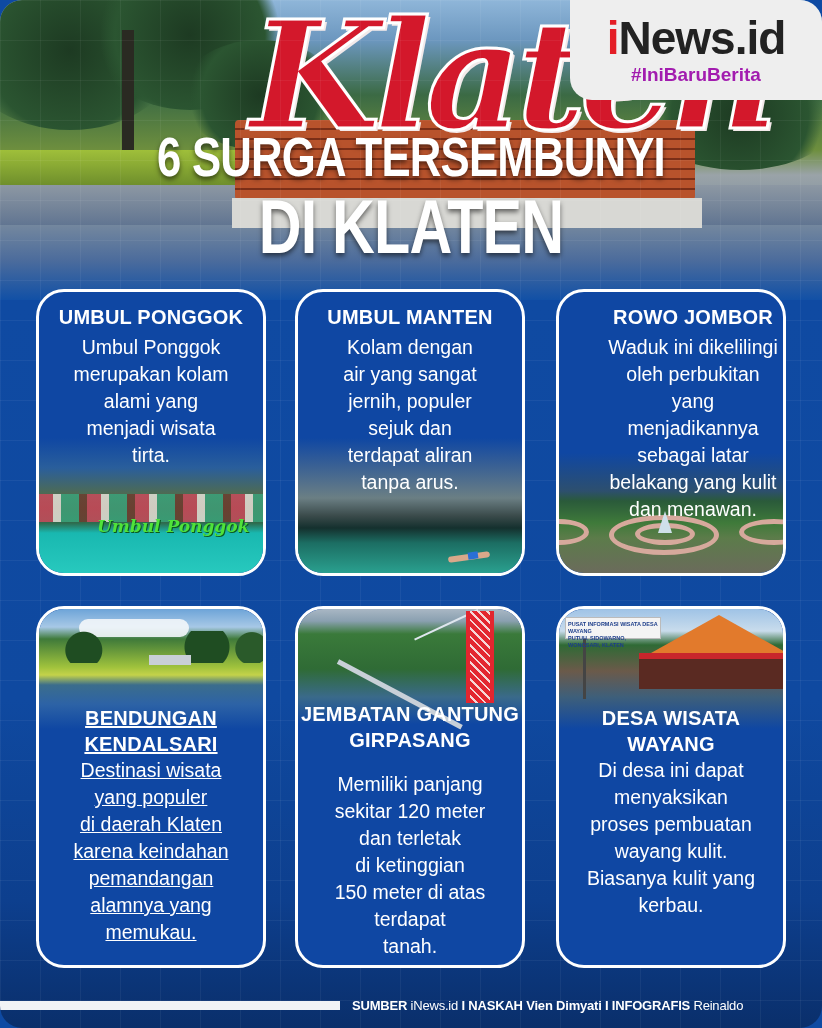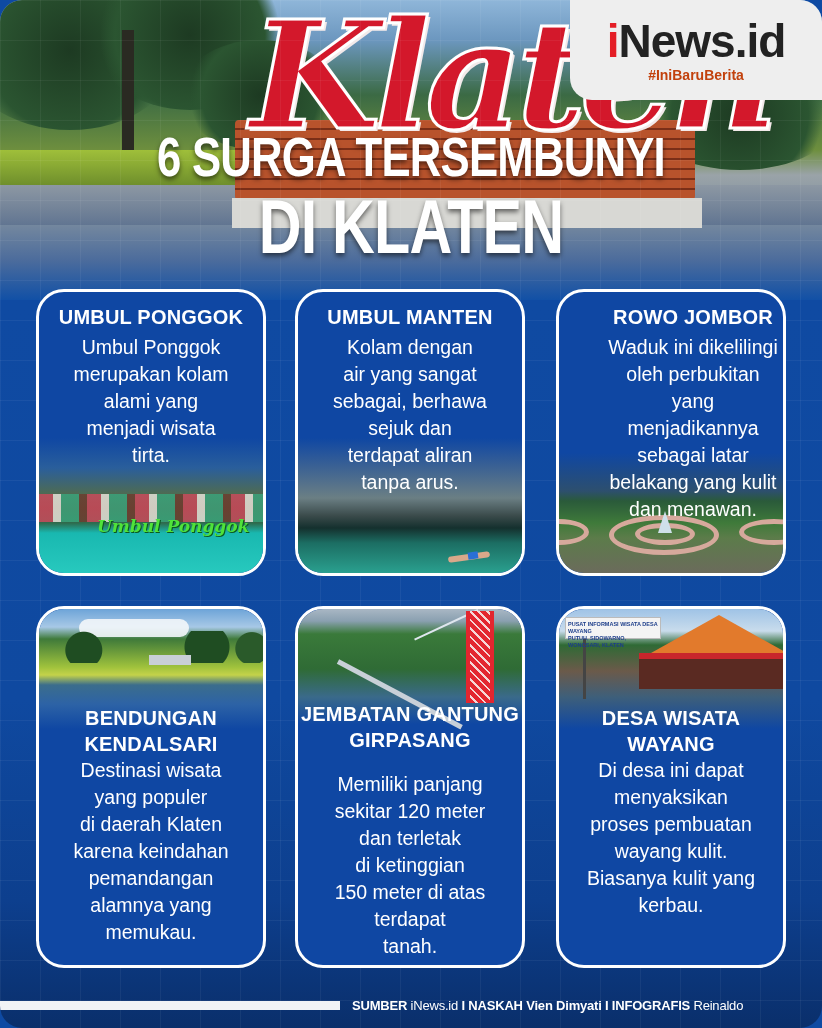--- a/index.html
+++ b/index.html
@@ -46,21 +46,21 @@
   }
 
   
   .logo-box {
     position: absolute; right: 0; top: 0; width: 252px; height: 100px;
     background: #eeeeee; border-bottom-left-radius: 22px;
     display: flex; flex-direction: column; align-items: center; justify-content: center;
   }
   .logo-main { font-family: "Liberation Sans", sans-serif; font-weight: bold; font-size: 46px; letter-spacing: -1px; color: #222; line-height: 48px; }
   .logo-main .i-red { color: #e41e26; }
-  .logo-tag { font-weight: bold; font-size: 14px; color: #c2410c; margin-top: 2px; }
+  .logo-tag { font-weight: bold; font-size: 19px; color: #a21caf; margin-top: 2px; }
 
   
   .title {
     position: absolute; left: 0; width: 822px; text-align: center;
     font-family: "Liberation Sans", sans-serif; font-weight: bold; color: #fff;
     text-shadow: 0 3px 6px rgba(0,0,0,0.55);
     transform-origin: center;
   }
   .title.l1 { top: 126px; font-size: 56px; line-height: 62px; transform: scaleX(0.78); letter-spacing: -1px; }
   .title.l2 { top: 186px; font-size: 76px; line-height: 82px; transform: scaleX(0.78); letter-spacing: -1px; }
@@ -73,21 +73,21 @@
     color: #fff; text-align: center;
   }
   .card .photo { position: absolute; left: 0; right: 0; }
   .card .heading { position: relative; font-weight: bold; font-size: 20px; line-height: 26px; letter-spacing: 0.2px; }
   .card .body { position: relative; font-size: 19.5px; line-height: 27px; }
 
   
   .c1 { left: 36px; top: 289px; height: 287px; }
   .c2 { left: 295px; top: 289px; height: 287px; }
   .c3 { left: 556px; top: 289px; height: 287px; padding-left: 44px; }
-  .c4 { left: 36px; top: 606px; height: 362px; }
+  .c4 { left: 36px; top: 606px; height: 362px; text-decoration: underline; }
   .c5 { left: 295px; top: 606px; height: 362px; }
   .c6 { left: 556px; top: 606px; height: 362px; }
 
   .top .heading { margin-top: 12px; }
   .top .body { margin-top: 4px; }
   .bot .heading { margin-top: 96px; }
   .bot .body { }
 
   
   .ph-ponggok { bottom: 0; height: 135px;
@@ -178,21 +178,21 @@
 
   <div class="card top c2">
     <div class="photo ph-manten">
       <div class="swimmer"></div>
       <div class="trunks"></div>
     </div>
     <div class="heading">UMBUL MANTEN</div>
     <div class="body">
       <div>Kolam dengan</div>
       <div>air yang sangat</div>
-      <div>sebagai, berhawa</div>
+      <div>jernih, populer</div>
       <div>sejuk dan</div>
       <div>terdapat aliran</div>
       <div>tanpa arus.</div>
     </div>
   </div>
 
   <div class="card top c3">
     <div class="photo ph-rowo">
       <div class="ring" style="left:50px;top:62px;width:110px;height:40px;"></div>
       <div class="ring" style="left:76px;top:70px;width:60px;height:22px;"></div>

